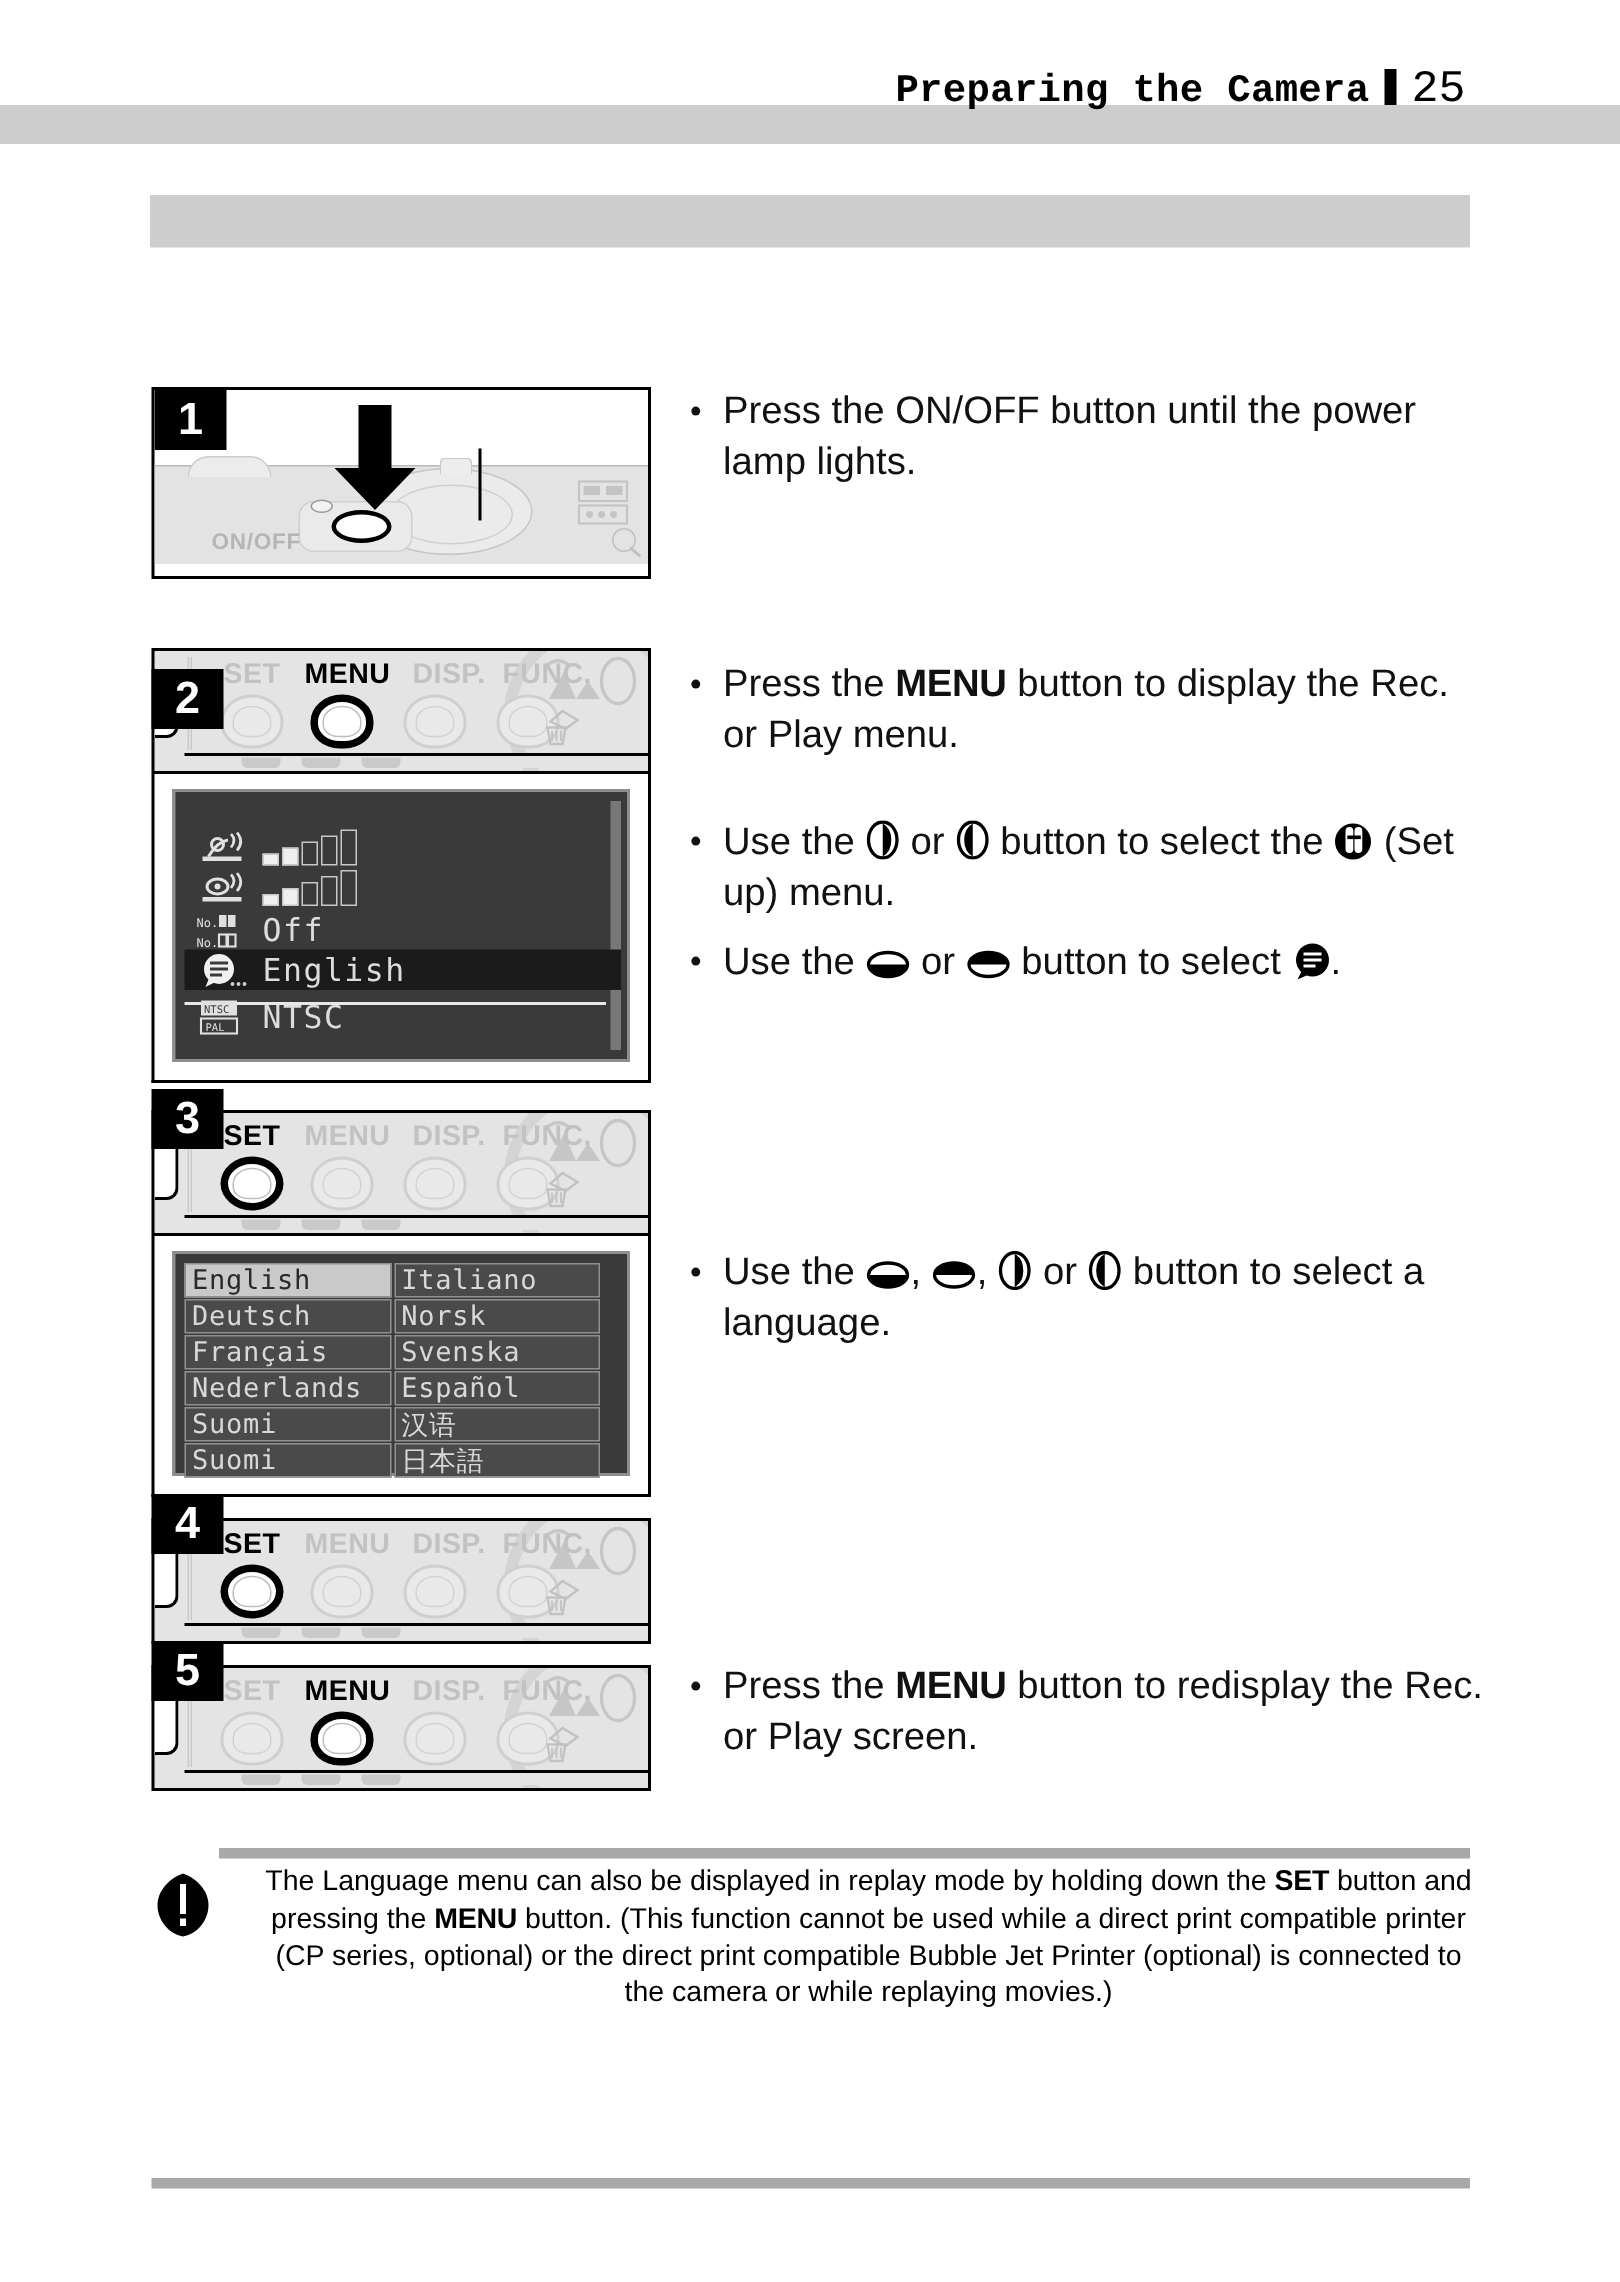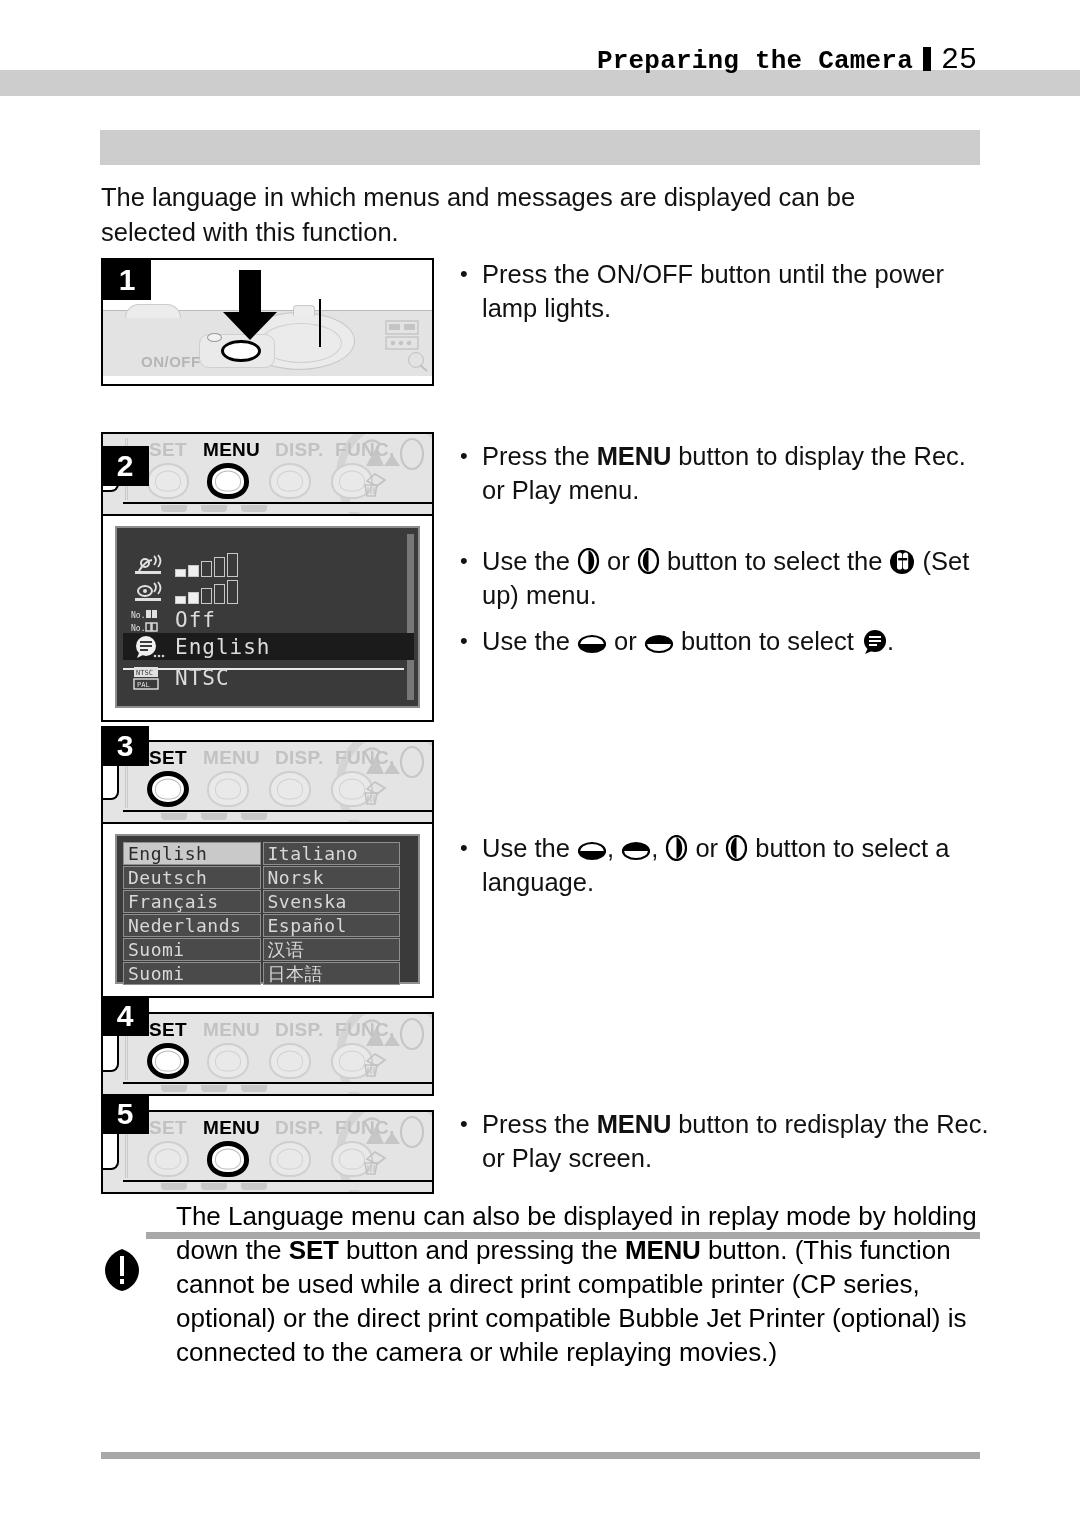--- a/index.html
+++ b/index.html
@@ -254,39 +254,38 @@
   .note-rule-top {
     position: absolute; left: 146px; top: 1232px;
     width: 834px; height: 7px; background: #a8a8a8;
   }
   .note-rule-bot {
     position: absolute; left: 101px; top: 1452px;
     width: 879px; height: 7px; background: #a8a8a8;
   }
   .note-icon { position: absolute; left: 103px; top: 1248px; width: 38px; height: 44px; }
   .note-body {
-    position: absolute; left: 176px; top: 1200px; width: 806px;
-    font-size: 26px; line-height: 1.305; color: #000;
+    position: absolute; left: 176px; top: 1243px; width: 806px;
+    font-size: 19px; line-height: 1.305; color: #000; text-align: center;
   }
 </style>
 </head>
 <body>
 
 <div class="page">
 
   <div class="header-band"></div>
   <div class="header-text">
     <span class="header-title">Preparing the Camera</span>
     <span class="header-tick"></span>
     <span class="header-page">25</span>
   </div>
 
   <div class="title-band"></div>
 
-  <div class="intro">The language in which menus and messages are displayed can be selected with this function.</div>
 
   <div class="figcol">
 
     <div class="fig fig-top">
       <div class="step-badge">1</div>
       <div class="cam-body"></div>
       <div class="cam-grip"></div>
       <div class="mode-dial"></div>
       <div class="dial-tab"></div>
       <div class="shutter-plate"></div>

